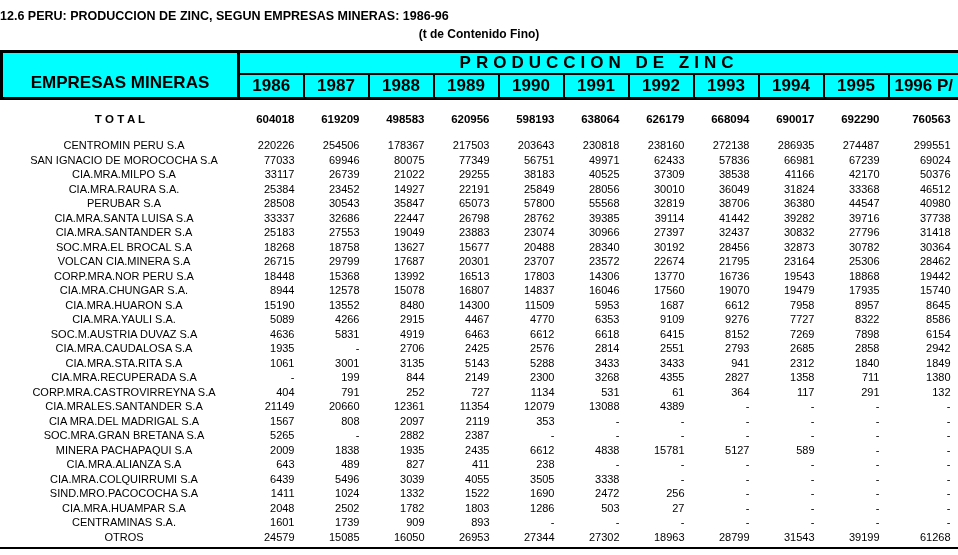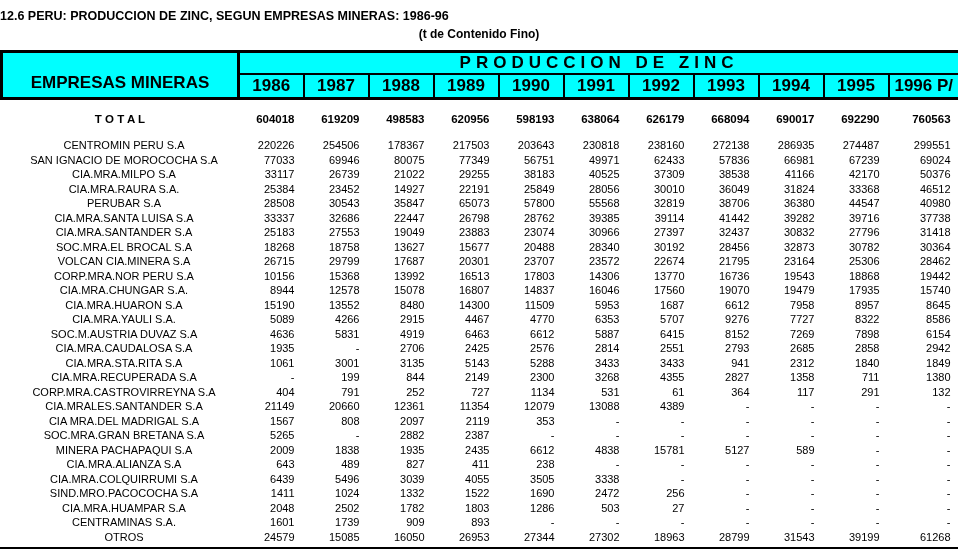--- a/index.html
+++ b/index.html
@@ -221,21 +221,21 @@
         <td>23707</td>
         <td>23572</td>
         <td>22674</td>
         <td>21795</td>
         <td>23164</td>
         <td>25306</td>
         <td>28462</td>
       </tr>
       <tr>
         <td class="name">CORP.MRA.NOR PERU S.A</td>
-        <td>10156</td>
+        <td>18448</td>
         <td>15368</td>
         <td>13992</td>
         <td>16513</td>
         <td>17803</td>
         <td>14306</td>
         <td>13770</td>
         <td>16736</td>
         <td>19543</td>
         <td>18868</td>
         <td>19442</td>
@@ -269,34 +269,34 @@
         <td>8645</td>
       </tr>
       <tr>
         <td class="name">CIA.MRA.YAULI S.A.</td>
         <td>5089</td>
         <td>4266</td>
         <td>2915</td>
         <td>4467</td>
         <td>4770</td>
         <td>6353</td>
-        <td>5707</td>
+        <td>9109</td>
         <td>9276</td>
         <td>7727</td>
         <td>8322</td>
         <td>8586</td>
       </tr>
       <tr>
         <td class="name">SOC.M.AUSTRIA DUVAZ  S.A</td>
         <td>4636</td>
         <td>5831</td>
         <td>4919</td>
         <td>6463</td>
         <td>6612</td>
-        <td>5887</td>
+        <td>6618</td>
         <td>6415</td>
         <td>8152</td>
         <td>7269</td>
         <td>7898</td>
         <td>6154</td>
       </tr>
       <tr>
         <td class="name">CIA.MRA.CAUDALOSA S.A</td>
         <td>1935</td>
         <td>-</td>

